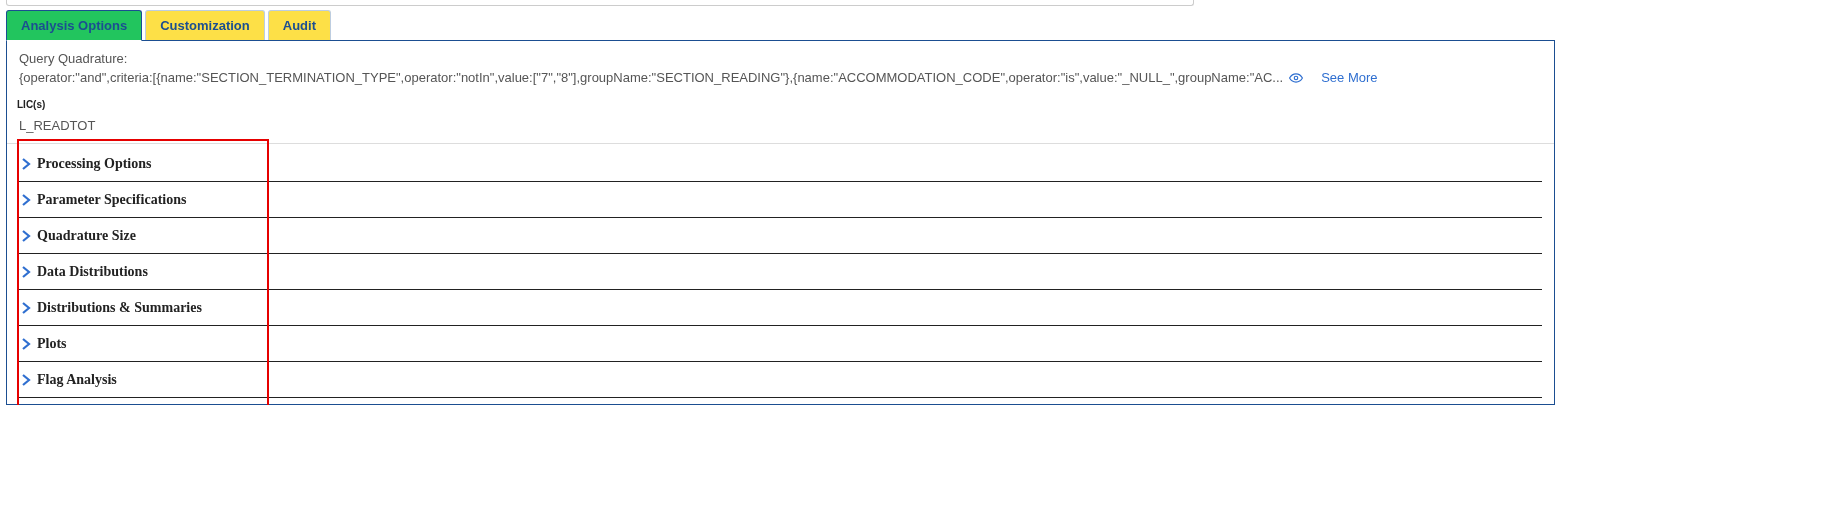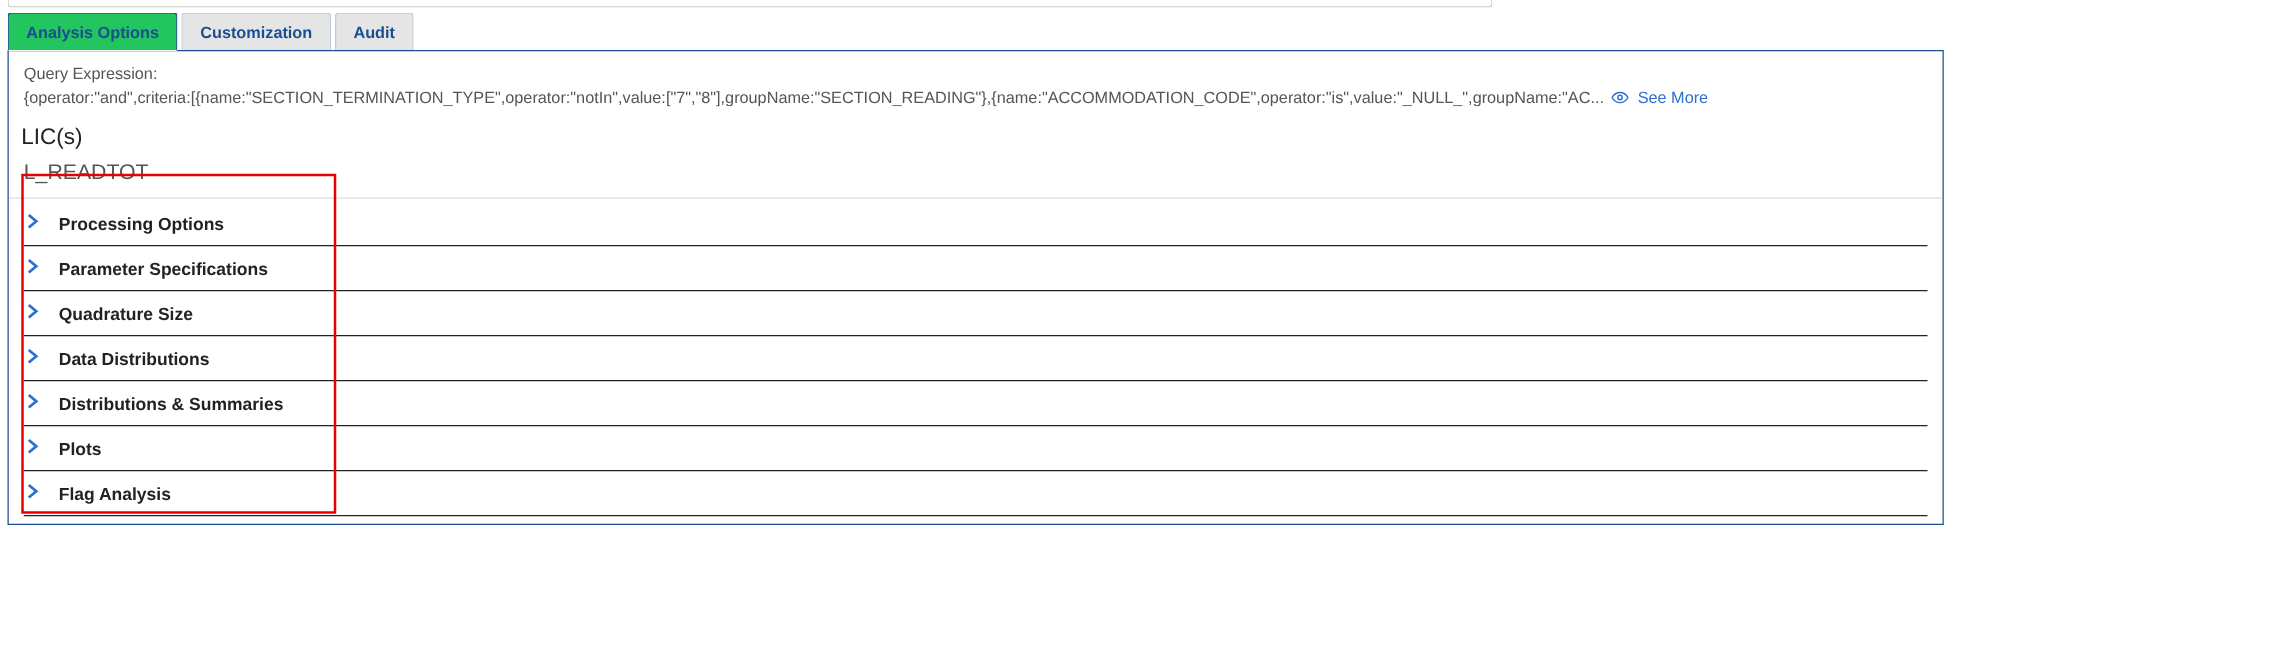--- a/index.html
+++ b/index.html
@@ -21,21 +21,21 @@
     .tabs {
       display: flex;
       margin-top: 4px;
       margin-left: 6px;
     }
     .tab {
       padding: 7px 14px;
       border: 1px solid #bdcde0;
       border-bottom: none;
       border-radius: 3px 3px 0 0;
-      background: #e5e5e5;
+      background: #fde047;
       color: #1b4e91;
       font-weight: 600;
       font-size: 13px;
       cursor: pointer;
       margin-right: 3px;
     }
     .tab.active {
       background: #22c55e;
       border-color: #1b4e91;
       border-bottom: 1px solid #fff;
@@ -72,51 +72,52 @@
       overflow: hidden;
       text-overflow: ellipsis;
       max-width: 1400px;
       display: inline-block;
     }
     .see-more {
       color: #2f6fd0;
       cursor: pointer;
       display: inline-flex;
       align-items: center;
-      gap: 7px;
+      gap: 18px;
       flex-shrink: 0;
     }
     .see-more svg { flex-shrink: 0; }
     .lic-label {
-      font-weight: 400;
+      font-weight: 700;
       color: #222;
       margin-top: 14px;
       margin-left: -2px;
-      font-size: 18px;
+      font-size: 10px;
     }
     .lic-value {
       color: #555;
-      font-size: 17px;
+      font-size: 13px;
       margin-top: 8px;
     }
     .separator {
       height: 1px;
       background: #ddd;
       margin: 10px -12px 0 -12px;
     }
     .accordion {
       margin-top: 2px;
     }
     .acc-item {
       border-bottom: 1px solid #222;
       padding: 10px 2px 9px 2px;
       display: flex;
-      align-items: flex-start;
-      gap: 16px;
+      align-items: center;
+      gap: 6px;
       cursor: pointer;
+      font-family: Liberation Serif, serif;
     }
     .acc-item .chev {
       color: #2f6fd0;
       font-weight: 700;
       display: inline-flex;
       align-items: center;
     }
     .acc-item .label {
       font-weight: 700;
       color: #222;
@@ -145,21 +146,21 @@
 <div class="top-bar"></div>
 
 <div class="tabs">
   <div class="tab active">Analysis Options</div>
   <div class="tab">Customization</div>
   <div class="tab">Audit</div>
 </div>
 
 <div class="panel">
   <div class="panel-body">
-    <div class="query-label">Query Expression:</div>
+    <div class="query-label">Query Quadrature:</div>
     <div class="query-row">
       <span class="query-text">{operator:"and",criteria:[{name:"SECTION_TERMINATION_TYPE",operator:"notIn",value:["7","8"],groupName:"SECTION_READING"},{name:"ACCOMMODATION_CODE",operator:"is",value:"_NULL_",groupName:"AC...</span>
       <span class="see-more">
         <svg width="14" height="14" viewBox="0 0 24 24" fill="none" stroke="#2f6fd0" stroke-width="2">
             <path d="M1 12s4-7 11-7 11 7 11 7-4 7-11 7S1 12 1 12z"></path>
             <circle cx="12" cy="12" r="3"></circle>
           </svg>
         <span>See More</span>
       </span>
     </div>

